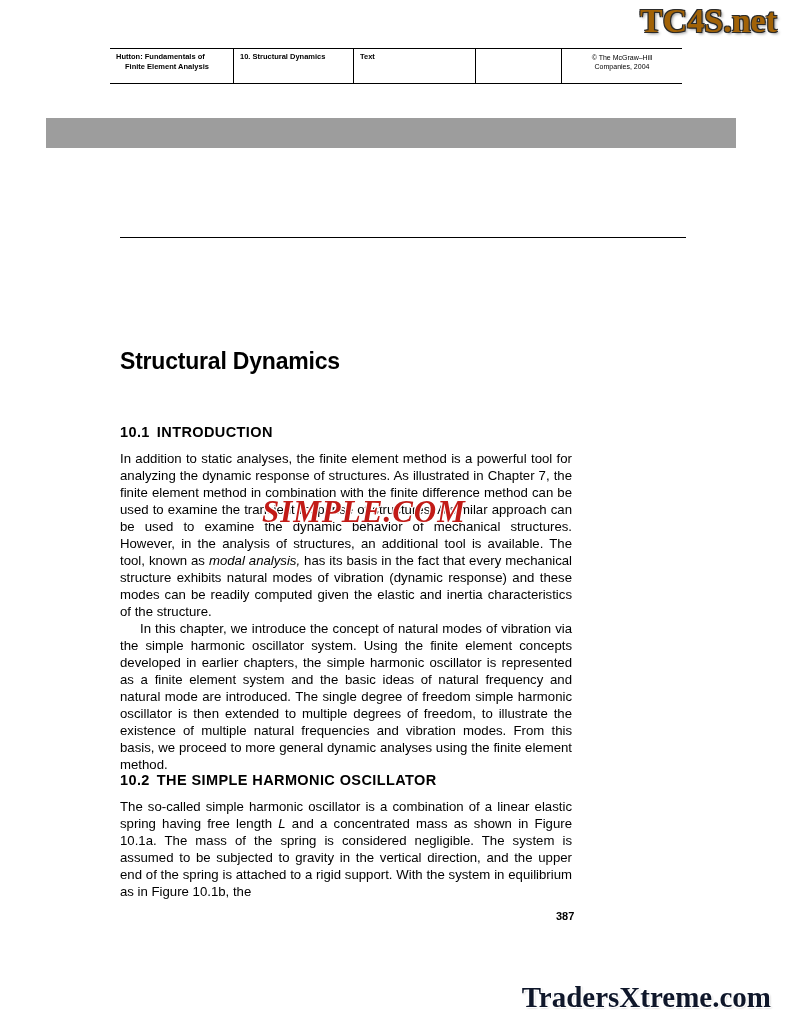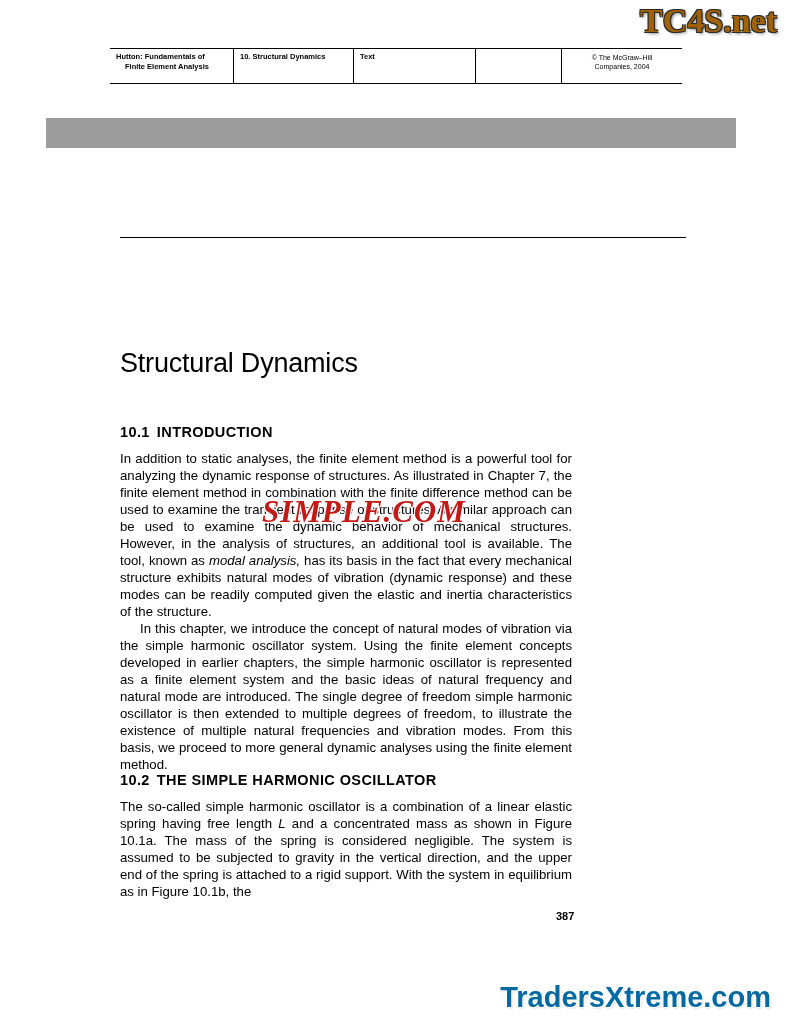--- a/index.html
+++ b/index.html
@@ -47,24 +47,24 @@
       -1px -1px 0 #ffffff,
       1px -1px 0 #ffffff,
       -1px 1px 0 #ffffff,
       1px 1px 0 #ffffff,
       0 0 2px #ffffff;
   }
   .wm-bottom {
     position: absolute;
     bottom: 10px;
     right: 20px;
-    font-family: Liberation Sans, sans-serif;
+    font-family: Liberation Serif, serif;
     font-weight: bold;
     font-size: 29px;
-    color: #0369a1;
+    color: #0f172a;
     text-shadow:
       -1px -1px 0 #ffffff,
       1px -1px 0 #ffffff,
       -1px 1px 0 #ffffff,
       1px 1px 0 #ffffff,
       1px 1px 2px rgba(0,0,0,0.3);
   }
 
   
   .header-strip {
@@ -143,22 +143,22 @@
     bottom: 0;
     border-bottom: 1.5px solid #000;
   }
 
   
   .page-title {
     position: absolute;
     top: 348px;
     left: 120px;
     font-family: "Liberation Sans", sans-serif;
-    font-weight: normal;
-    font-size: 27px;
+    font-weight: bold;
+    font-size: 23px;
     letter-spacing: -0.2px;
   }
 
   .section {
     position: absolute;
     left: 120px;
     width: 452px;
   }
   .sec-heading {
     font-family: "Liberation Sans", sans-serif;

